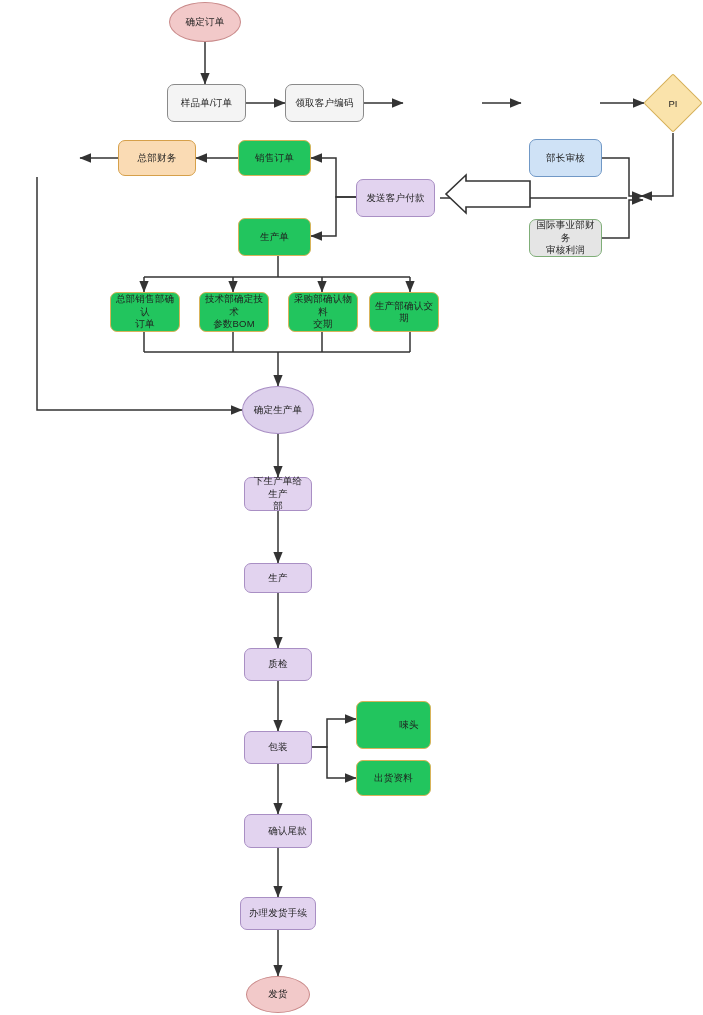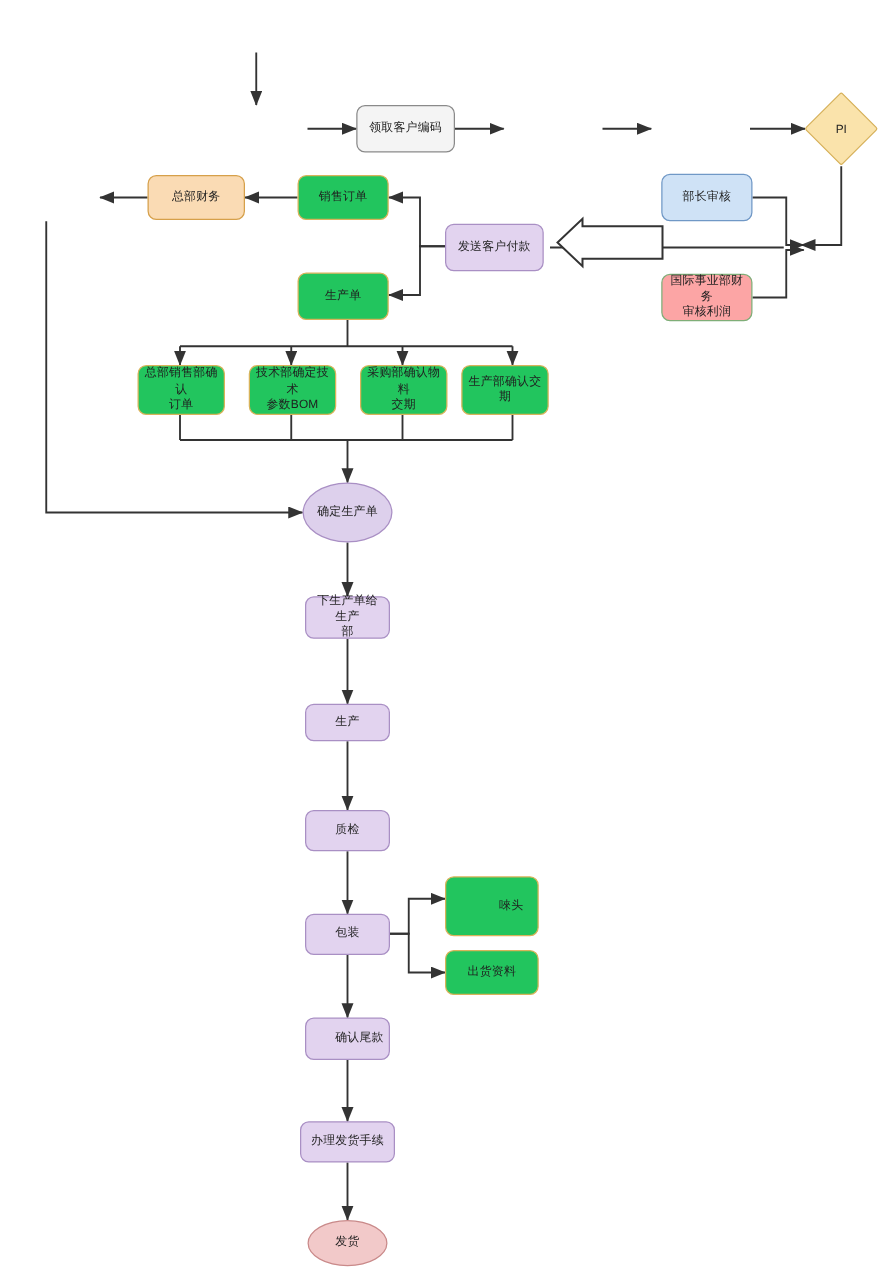--- a/index.html
+++ b/index.html
@@ -37,21 +37,21 @@
   .rbox{
     border-radius:7px;
     border:1px solid #8a8a8a;
     background:#f4f4f4;
   }
   .grey{background:#f4f4f4;border-color:#8a8a8a;}
   .orange-d{background:#fadbb4;border-color:#d6a04a;}
   .orange-l{background:#22c55e;border-color:#d8b35a;}
   .purple{background:#e2d3ef;border-color:#a98fc4;}
   .blue{background:#cfe2f6;border-color:#7098c6;}
-  .green{background:#fca5a5;border-color:#7fae78;}
+  .green{background:#e5e5e5;border-color:#7fae78;}
   .ell{
     border-radius:50%;
   }
   .pink-ell{background:#f2c9c9;border-color:#c98a8a;border-width:1px;border-style:solid;}
   .purple-ell{background:#ddd0ec;border-color:#a98fc4;border-width:1px;border-style:solid;}
   .diamond-wrap{
     position:absolute;
   }
   .diamond{
     width:100%;height:100%;
@@ -137,21 +137,27 @@
       <path d="M278,764 L278,814"></path>
 
       <path d="M278,848 L278,897"></path>
 
       <path d="M278,930 L278,976"></path>
     </g>
 
     <path d="M530,181 L466,181 L466,175 L446,194 L466,213 L466,207 L530,207 Z" fill="#ffffff" stroke="#333333" stroke-width="1.6"></path>
   </svg>
 
-
+  <div class="node ell pink-ell" style="left:169px;top:2px;width:72px;height:40px;">
+    <span>确定订单</span>
+  </div>
+
+  <div class="node rbox grey" style="left:167px;top:84px;width:79px;height:38px;">
+    <span>样品单/订单</span>
+  </div>
 
   <div class="node rbox grey" style="left:285px;top:84px;width:79px;height:38px;">
     <span>领取客户编码</span>
   </div>
 
 
 
   <div class="diamond-wrap" style="left:652px;top:82px;width:42px;height:42px;">
     <div class="diamond"></div>
     <div class="diamond-label">PI</div>

